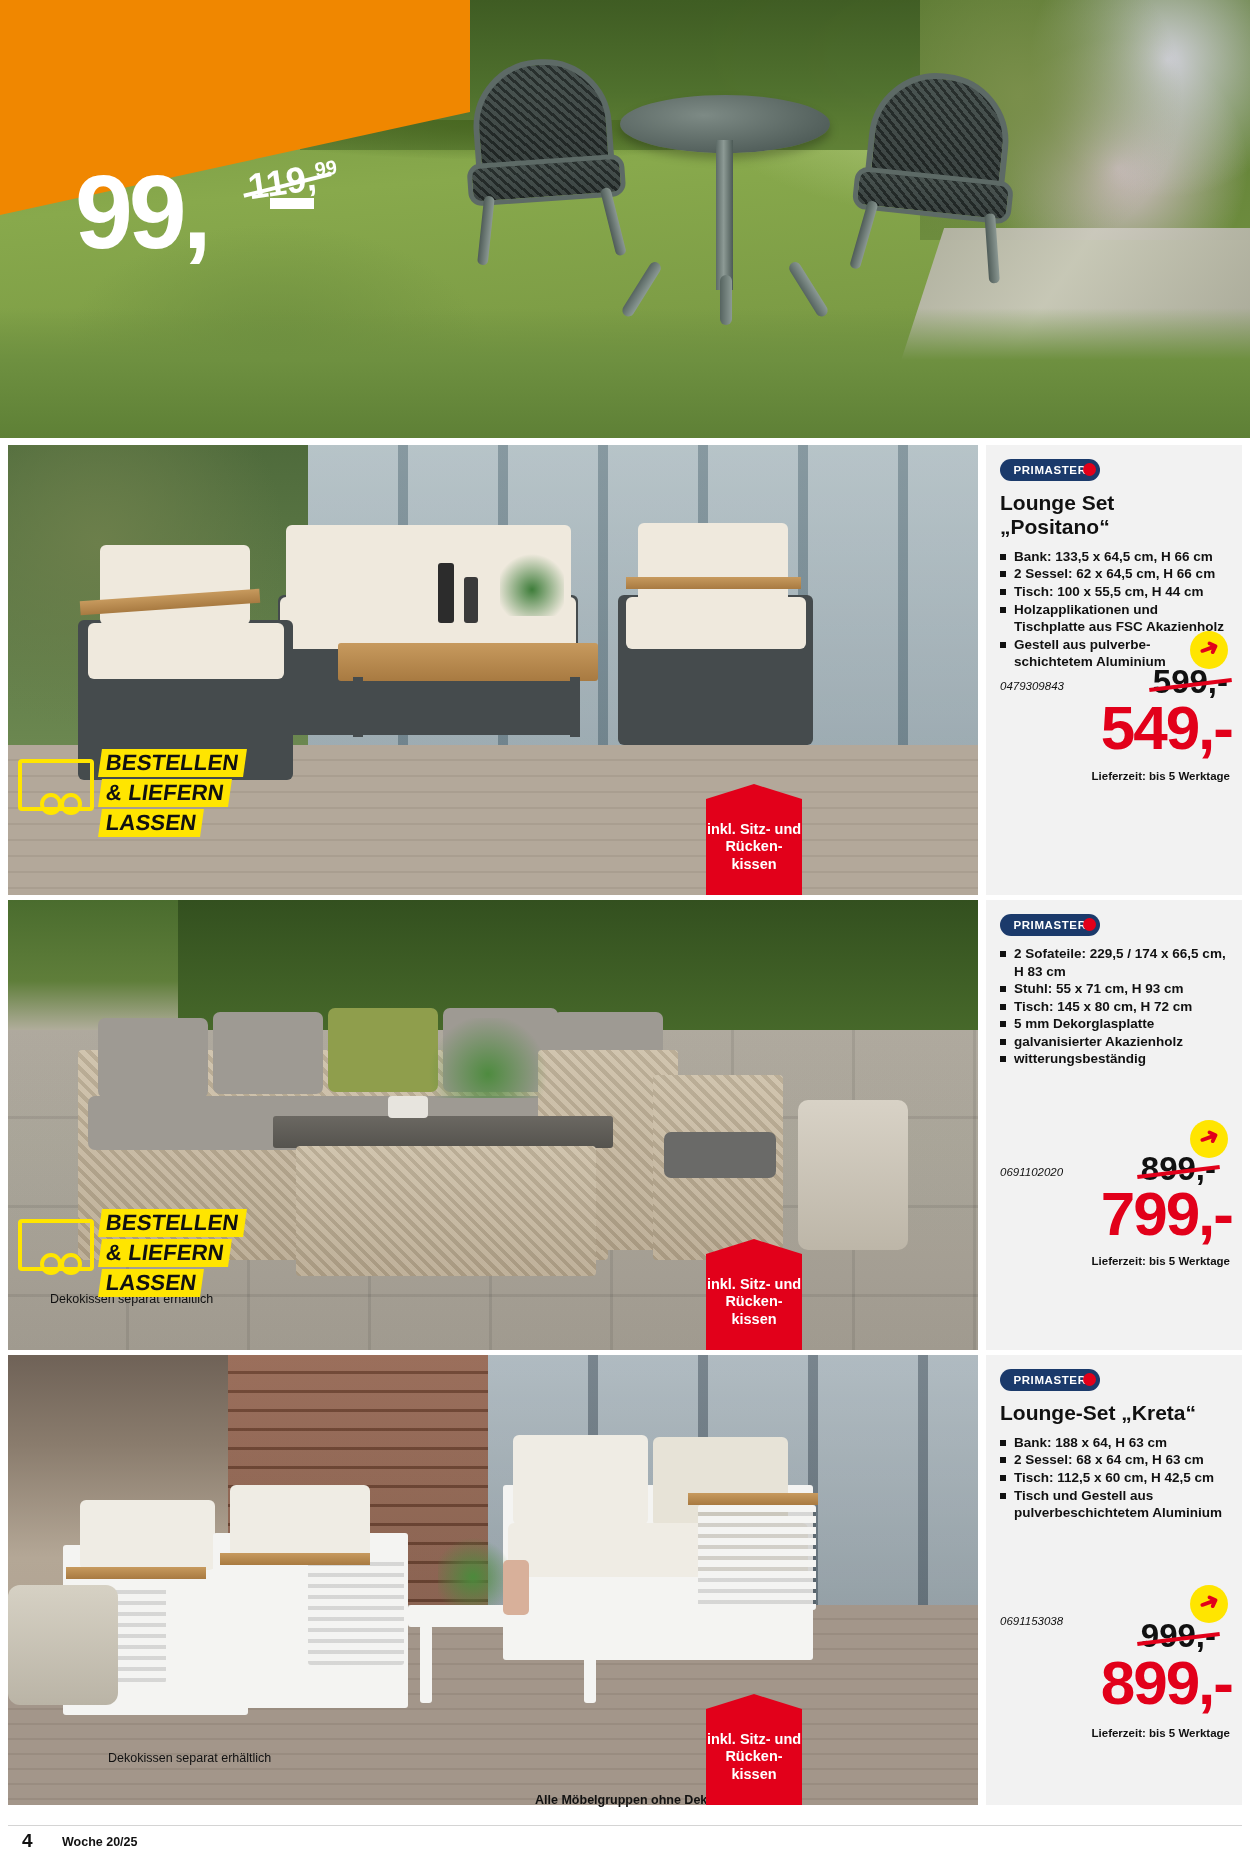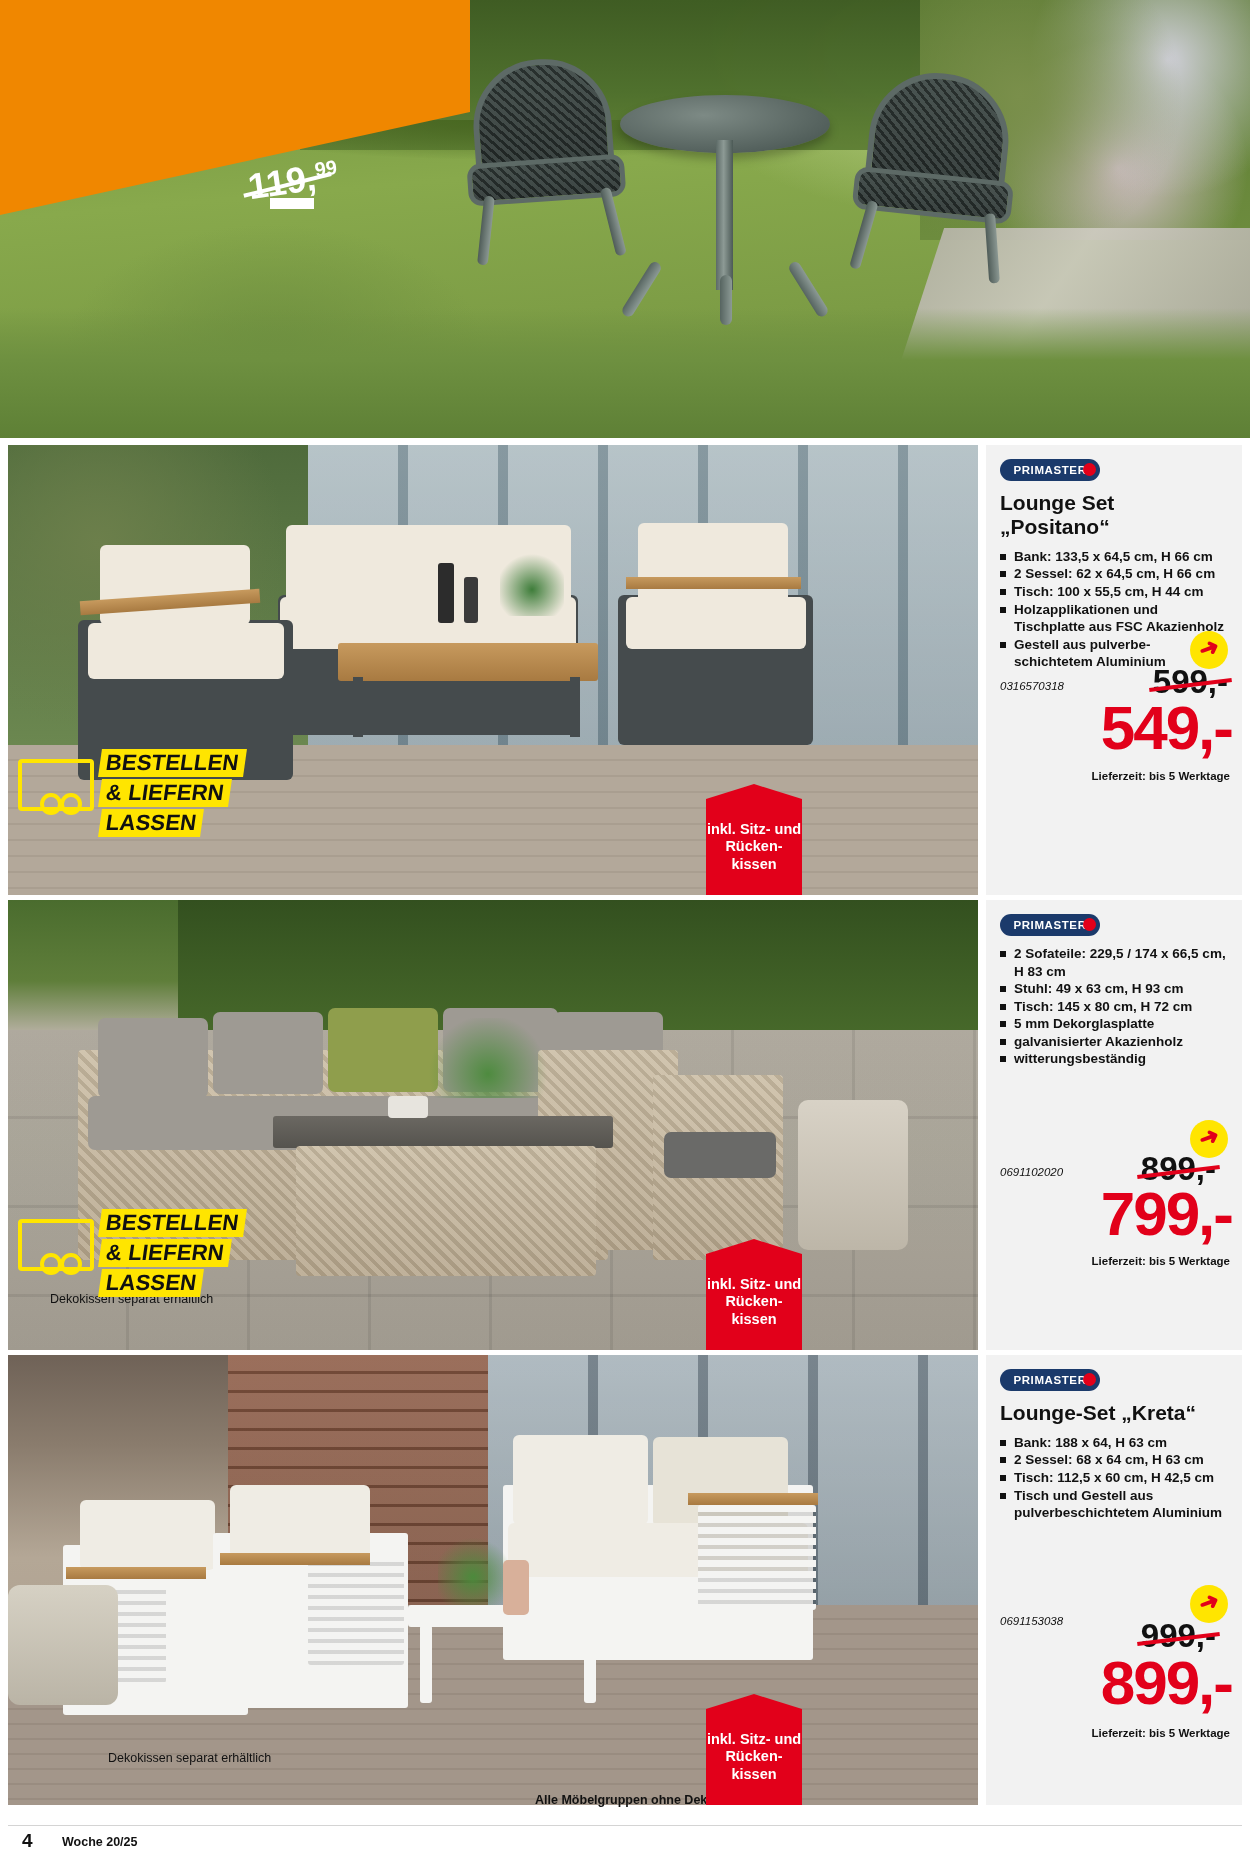--- a/index.html
+++ b/index.html
@@ -387,20 +387,21 @@
         <li>Stahlrahmen</li>
         <li>witterungsbeständige Kunststoffmatte in Wicker-Optik</li>
       </ul>
       <div class="artnr">0691201037</div>
       <div class="arrow-badge">
           <span>➜</span>
         </div>
       <div class="price-old">
         <span>119,</span><sup>99</sup>
       </div>
+      <div class="price-main">99,</div>
       <div class="price-dash"></div>
     </div>
   </div>
 
   <div class="row row1">
     <div class="photo">
       <div class="sc1">
         <div class="greenleft"></div>
         <div class="glasswall"></div>
         <div class="deck"></div>
@@ -449,21 +450,21 @@
       <ul>
         <li>Bank: 133,5 x 64,5 cm, H 66 cm</li>
         <li>2 Sessel: 62 x 64,5 cm, H 66 cm</li>
         <li>Tisch: 100 x 55,5 cm, H 44 cm</li>
         <li>Holzapplikationen und Tischplatte aus FSC Akazienholz</li>
         <li>Gestell aus pulverbe- schichtetem Aluminium</li>
       </ul>
       <div class="arrow-badge" style="right:14px; top:186px;">
           <span>➜</span>
         </div>
-      <div class="art" style="left:14px; top:235px;">0316570318</div>
+      <div class="art" style="left:14px; top:235px;">0479309843</div>
       <div class="old-price" style="right:14px; top:218px;">599,-</div>
       <div class="new-price" style="top:255px;">549,-</div>
       <div class="lieferzeit" style="top:325px;">Lieferzeit: bis 5 Werktage</div>
     </div>
   </div>
 
   <div class="row row2">
     <div class="photo">
       <div class="sc2">
         <div class="hedge2"></div>
@@ -503,21 +504,21 @@
       <div class="kissen" style="right:176px; bottom:0;">inkl. Sitz- und Rücken- kissen</div>
     </div>
 
     <div class="info">
       <div class="prim-logo">
         <span>PRIMASTER</span>
         <span class="dot"></span>
       </div>
       <ul>
         <li>2 Sofateile: 229,5 / 174 x 66,5 cm, H 83 cm</li>
-        <li>Stuhl: 49 x 63 cm, H 93 cm</li>
+        <li>Stuhl: 55 x 71 cm, H 93 cm</li>
         <li>Tisch: 145 x 80 cm, H 72 cm</li>
         <li>5 mm Dekorglasplatte</li>
         <li>galvanisierter Akazienholz</li>
         <li>witterungsbeständig</li>
       </ul>
       <div class="arrow-badge" style="right:14px; top:220px;">
           <span>➜</span>
         </div>
       <div class="art" style="left:14px; top:266px;">0691102020</div>
       <div class="old-price" style="right:26px; top:250px;">899,-</div>

